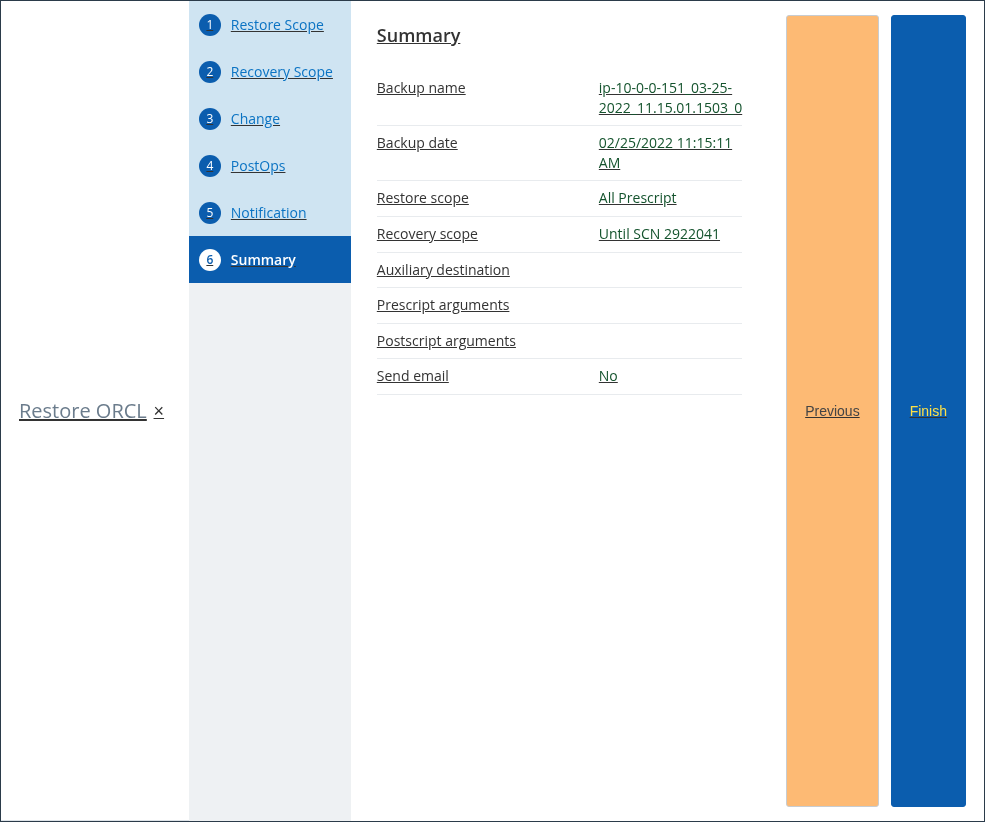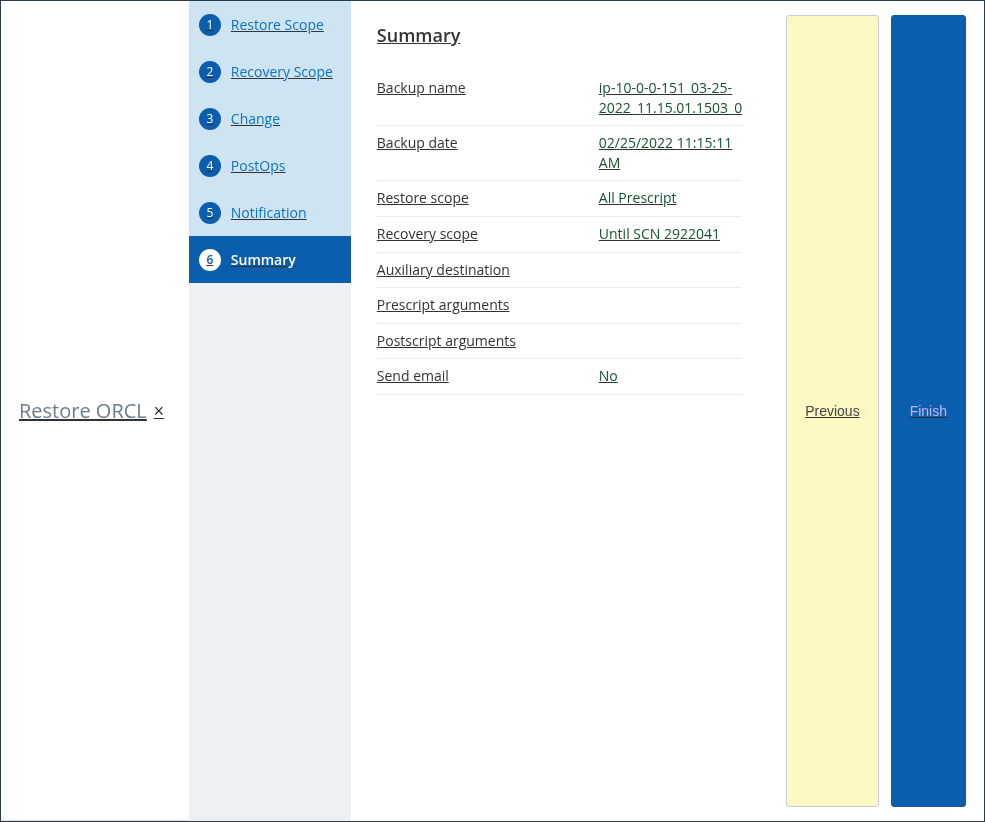--- a/index.html
+++ b/index.html
@@ -121,28 +121,28 @@
       background: #fff;
     }
     .btn {
       padding: 8px 18px;
       font-size: 14px;
       border-radius: 3px;
       cursor: pointer;
       border: 1px solid transparent;
     }
     .btn-secondary {
-      background: #fef9c3;
+      background: #fdba74;
       border-color: #c7ccd1;
       color: #444;
     }
     .btn-primary {
       background: #0b5dae;
       border-color: #0b5dae;
-      color: #c4b5fd;
+      color: #fde047;
     }
   </style>
 </head>
 <body>
 
 <div class="dialog">
 
   <div class="dialog-header">
     <h1 class="dialog-title">Restore ORCL</h1>
     <button class="close-btn">

